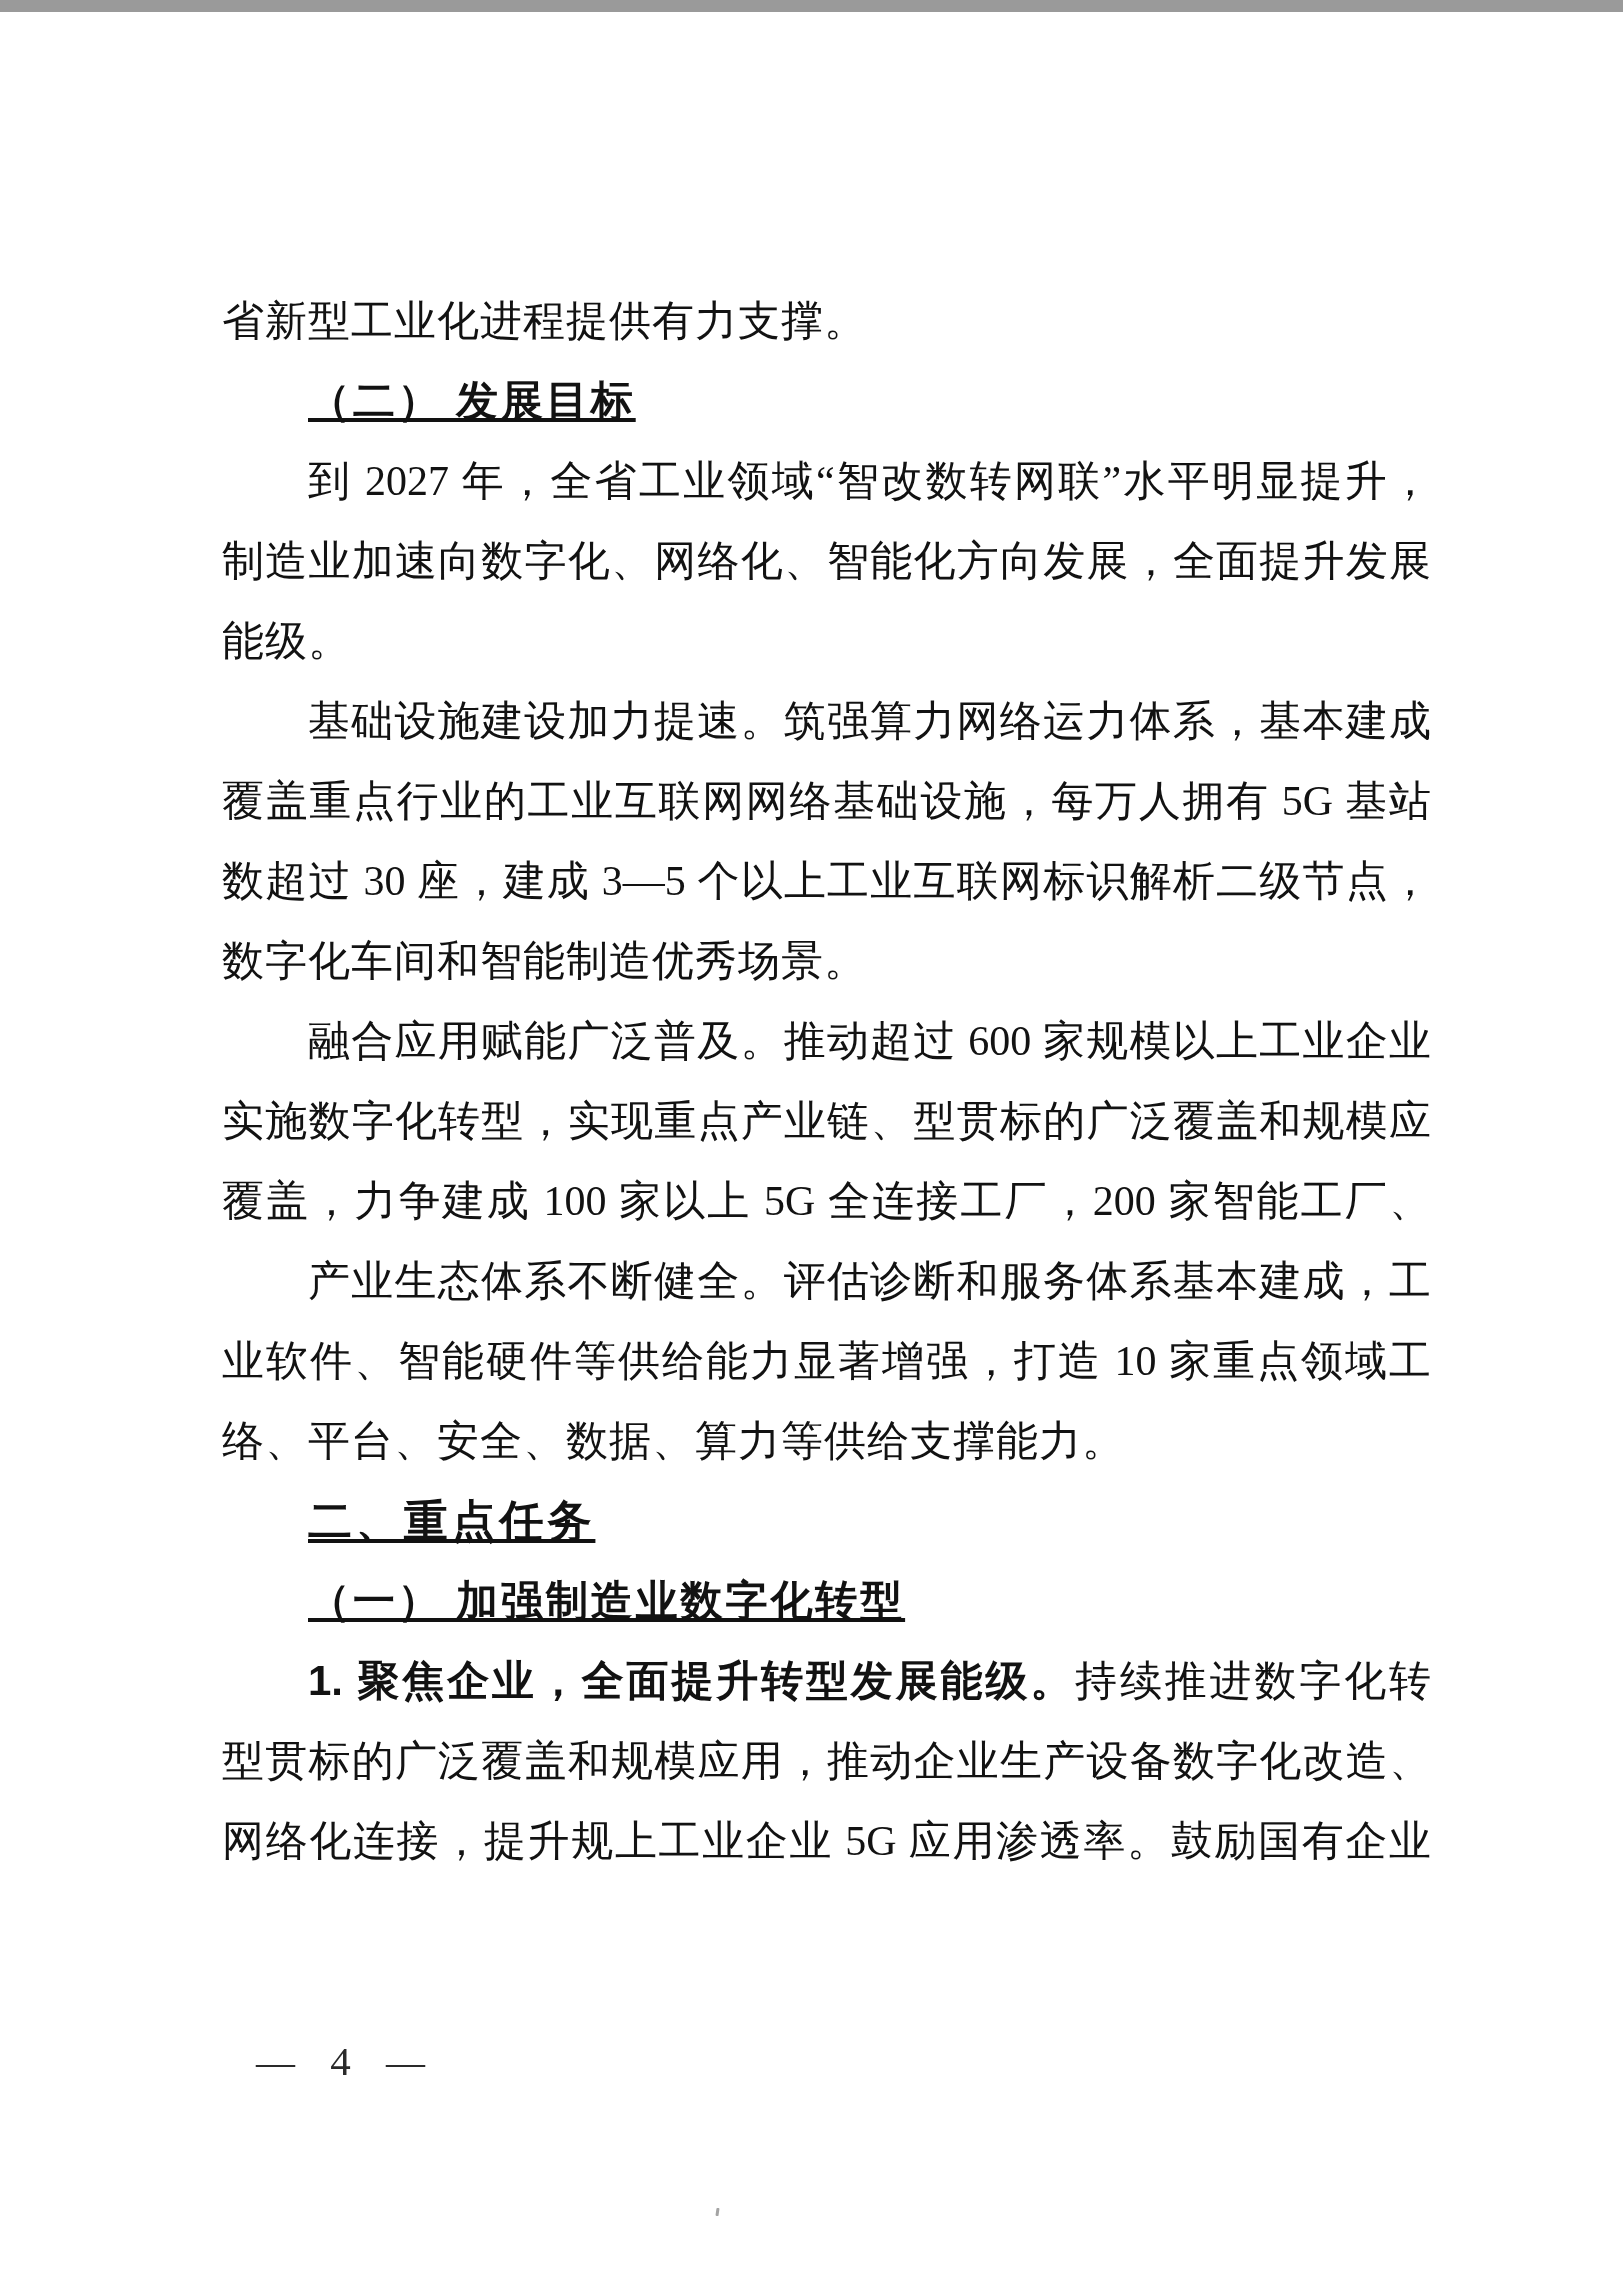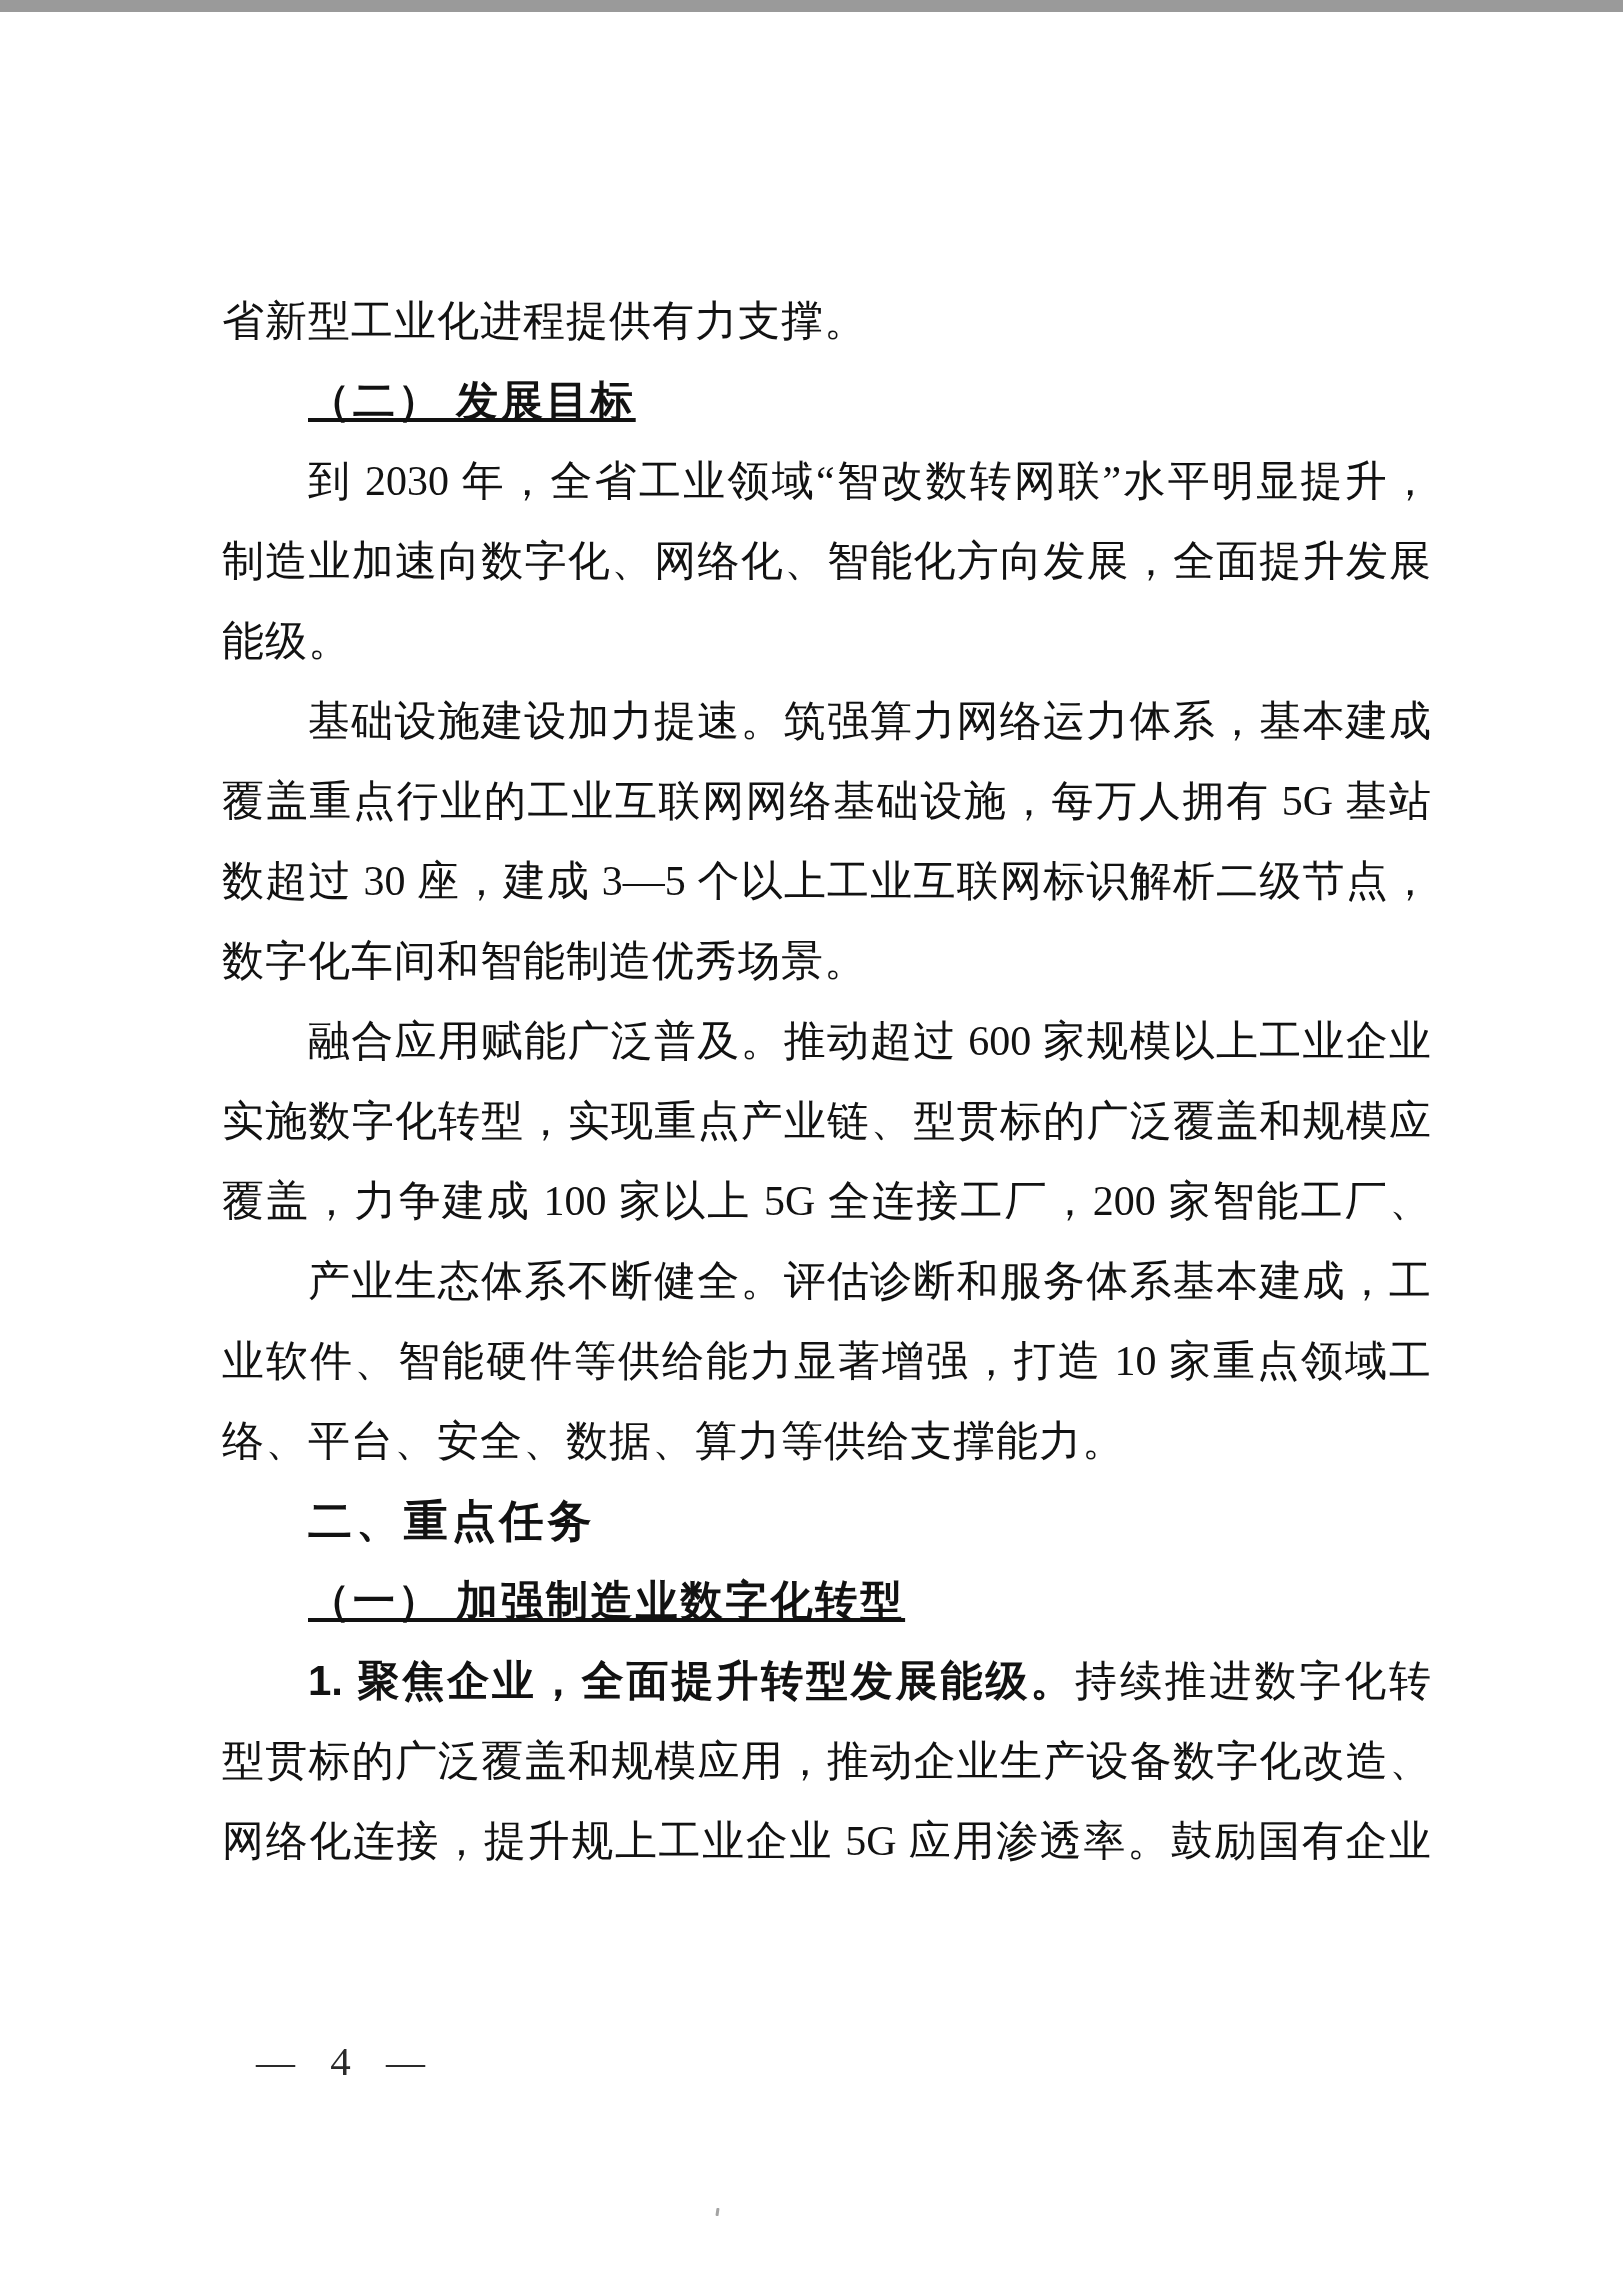--- a/index.html
+++ b/index.html
@@ -47,20 +47,21 @@
     font-weight: 600;
     letter-spacing: 2.9px;
     text-decoration: underline;
   }
   
   .line.heading {
     font-family: "Liberation Sans", sans-serif;
     font-weight: 700;
     font-size: 44px;
     letter-spacing: 3.9px;
+    text-decoration: underline;
   }
   .bold-lead {
     font-family: "Liberation Sans", sans-serif;
     font-weight: 700;
   }
   .footer {
     position: absolute;
     left: 256px;
     top: 2027px;
     font-size: 39px;
@@ -90,21 +91,21 @@
   }
 </style>
 </head>
 <body>
 
 <div class="page">
 
   <div class="doc" id="doc-body">
       <div class="line body">省新型工业化进程提供有力支撑。</div>
       <div class="line kaiti indent">（二） 发展目标</div>
-      <div class="line body indent justify">到 2030 年，全省工业领域“智改数转网联”水平明显提升，</div>
+      <div class="line body indent justify">到 2027 年，全省工业领域“智改数转网联”水平明显提升，</div>
       <div class="line body justify">制造业加速向数字化、网络化、智能化方向发展，全面提升发展</div>
       <div class="line body">能级。</div>
       <div class="line body indent justify">基础设施建设加力提速。筑强算力网络运力体系，基本建成</div>
       <div class="line body justify">覆盖重点行业的工业互联网网络基础设施，每万人拥有 5G 基站</div>
       <div class="line body justify">数超过 30 座，建成 3—5 个以上工业互联网标识解析二级节点，</div>
       <div class="line body">数字化车间和智能制造优秀场景。</div>
       <div class="line body indent justify">融合应用赋能广泛普及。推动超过 600 家规模以上工业企业</div>
       <div class="line body justify">实施数字化转型，实现重点产业链、型贯标的广泛覆盖和规模应用</div>
       <div class="line body justify">覆盖，力争建成 100 家以上 5G 全连接工厂，200 家智能工厂、</div>
       <div class="line body indent justify">产业生态体系不断健全。评估诊断和服务体系基本建成，工</div>

